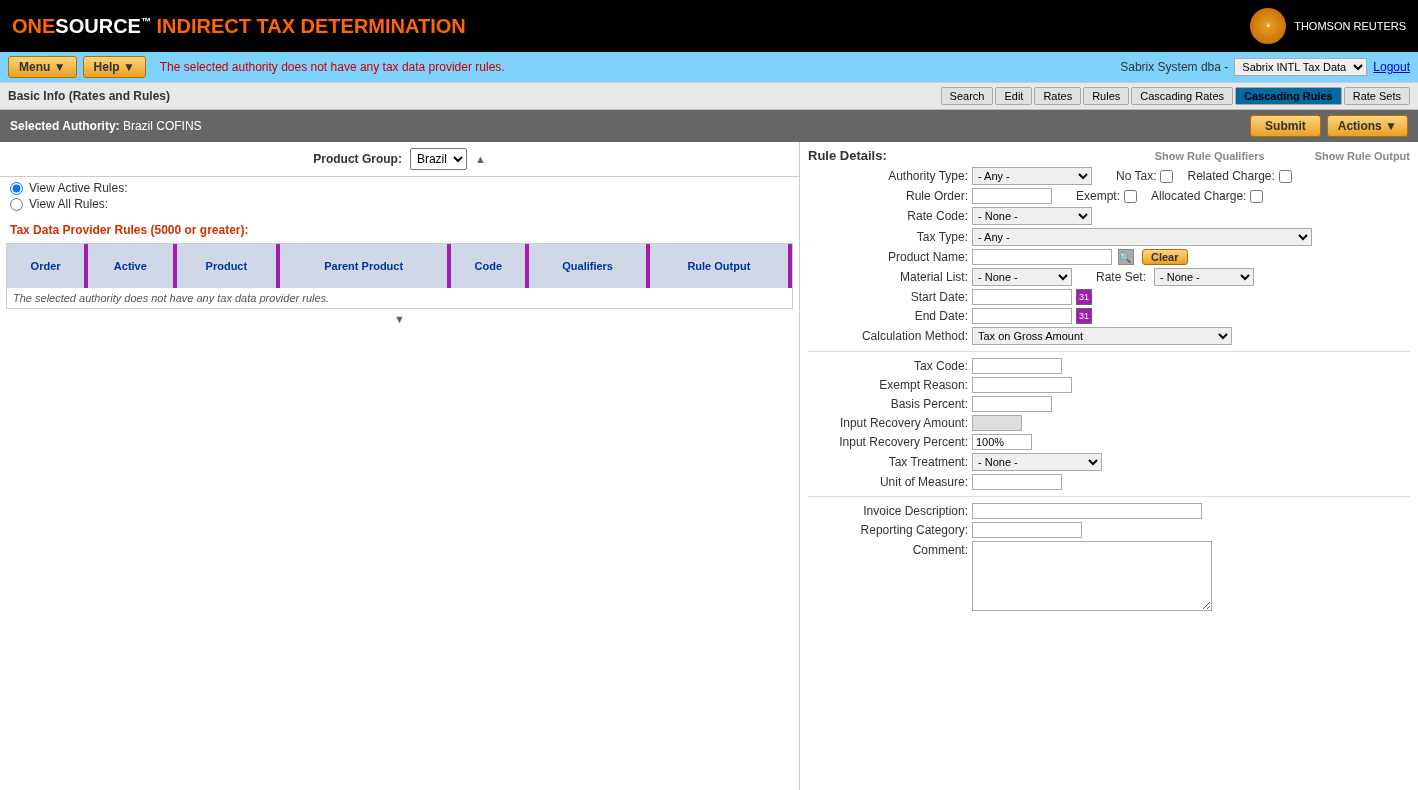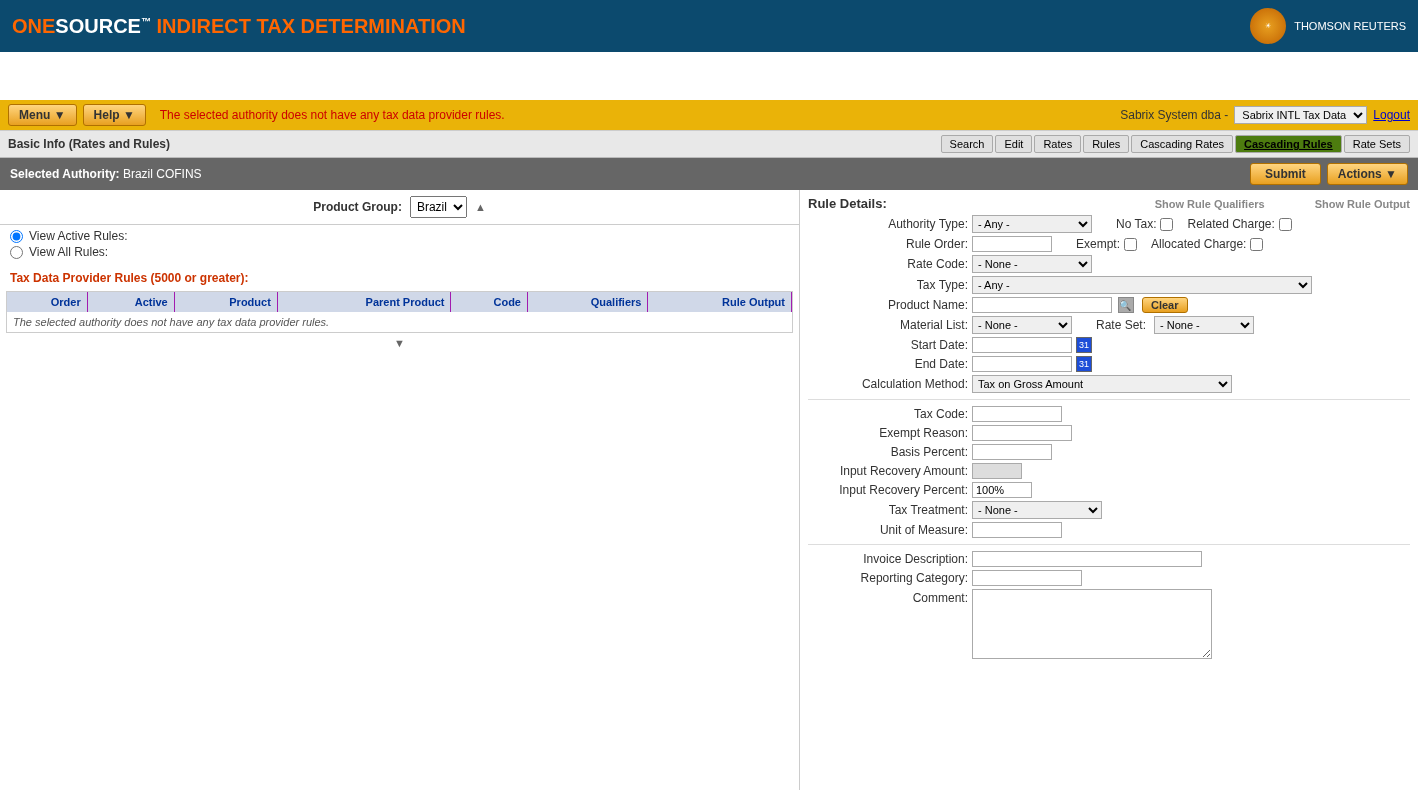--- a/index.html
+++ b/index.html
@@ -1,20 +1,20 @@
 <!DOCTYPE html>
 <html><head>
   <meta charset="utf-8">
   <style>
     * { box-sizing: border-box; margin: 0; padding: 0; }
     body { font-family: Arial, sans-serif; font-size: 12px; background: #fff; color: #333; }
 
     
     #top-bar {
-      background: #0c4a6e;
+      background: #000000;
       padding: 8px 12px;
       display: flex;
       align-items: center;
       justify-content: space-between;
     }
     #app-title {
       font-size: 20px;
       font-weight: bold;
     }
     #app-title .one { color: #ff6600; }
@@ -27,27 +27,26 @@
       background: radial-gradient(circle, #e8a020, #c06000);
       border-radius: 50%;
       display: flex; align-items: center; justify-content: center;
       font-size: 7px; color: white; text-align: center; line-height: 1.2;
       overflow: hidden;
       position: relative;
     }
 
     
     #nav-row {
-      background: #eab308;
+      background: #7dd3fc;
       border-bottom: 1px solid #ccc;
       padding: 4px 8px;
       display: flex;
       align-items: center;
       gap: 6px;
-      margin-top: 48px;
     }
     .nav-btn {
       background: linear-gradient(to bottom, #ffd580, #e8a020);
       border: 1px solid #b07000;
       border-radius: 3px;
       padding: 3px 10px;
       font-size: 12px;
       font-weight: bold;
       cursor: pointer;
       color: #333;
@@ -80,21 +79,21 @@
     #page-title { font-size: 12px; font-weight: bold; }
     #tab-bar { display: flex; gap: 2px; align-items: center; }
     .tab-btn {
       background: #e0e0e0;
       border: 1px solid #aaa;
       border-radius: 2px;
       padding: 2px 8px;
       font-size: 11px;
       cursor: pointer;
     }
-    .tab-btn.active { background: #4d7c0f; font-weight: bold; text-decoration: underline; }
+    .tab-btn.active { background: #0369a1; font-weight: bold; }
 
     
     #authority-bar {
       background: #666;
       color: #fff;
       padding: 5px 10px;
       display: flex;
       align-items: center;
       justify-content: space-between;
       font-size: 12px;
@@ -162,23 +161,23 @@
     }
     #rules-table {
       width: 100%;
       border-collapse: collapse;
       font-size: 11px;
     }
     #rules-table thead tr {
       background: #d0d8e8;
     }
     #rules-table thead th {
-      padding: 4px 6px;
-      text-align: right;
-      border-right: 1px solid #a21caf;
+      padding: 16px 6px;
+      text-align: center;
+      border-right: 4px solid #a21caf;
       font-weight: bold;
       color: #003399;
     }
     #rules-table tbody tr td {
       padding: 4px 6px;
       color: #555;
       font-style: italic;
     }
 
     
@@ -223,21 +222,21 @@
       font-size: 11px;
       cursor: pointer;
       color: #333;
       font-weight: bold;
     }
 
     .section-divider { margin: 6px 0; border: none; border-top: 1px solid #ddd; }
 
     .icon-cal {
       width: 16px; height: 16px;
-      background: #1d4ed8;
+      background: #a21caf;
       display: inline-flex; align-items: center; justify-content: center;
       font-size: 9px; color: white;
       border: 1px solid #666;
       cursor: pointer;
     }
 
     .search-icon-btn {
       width: 16px; height: 16px;
       background: #aaa;
       border: 1px solid #888;

